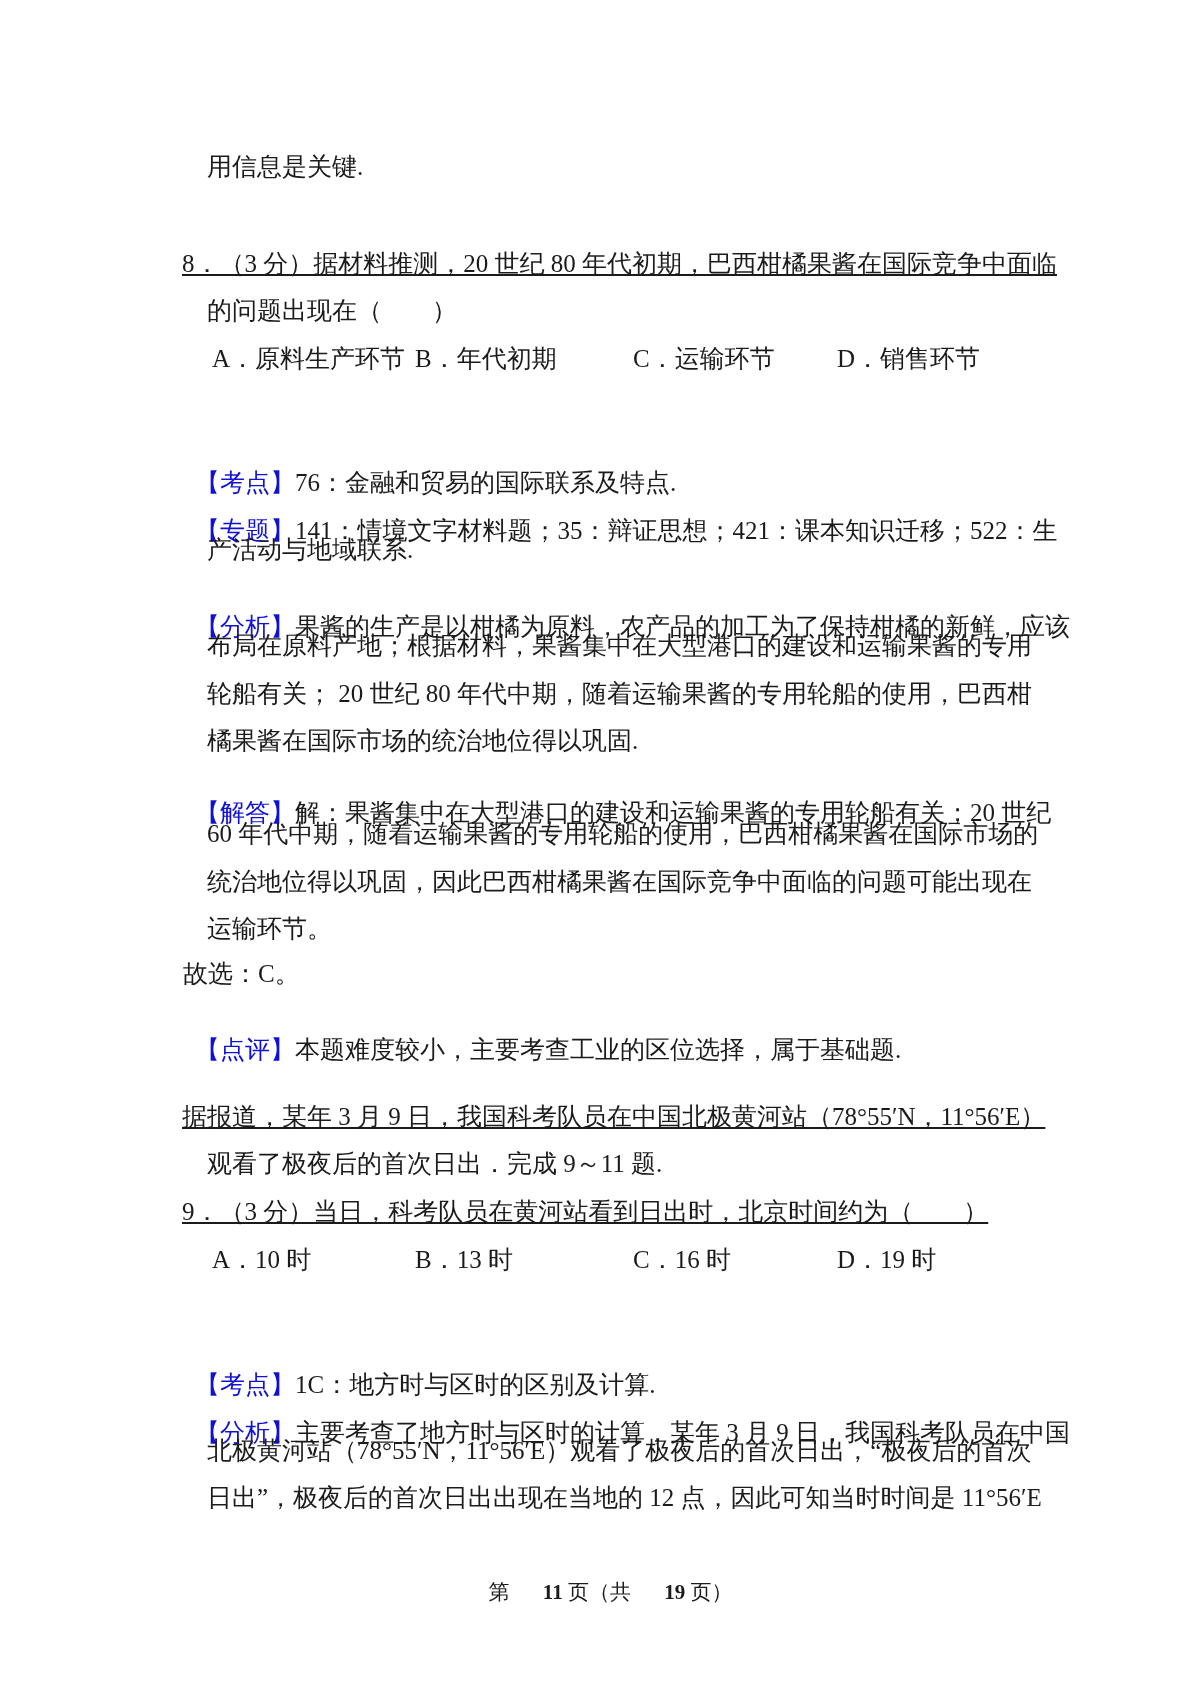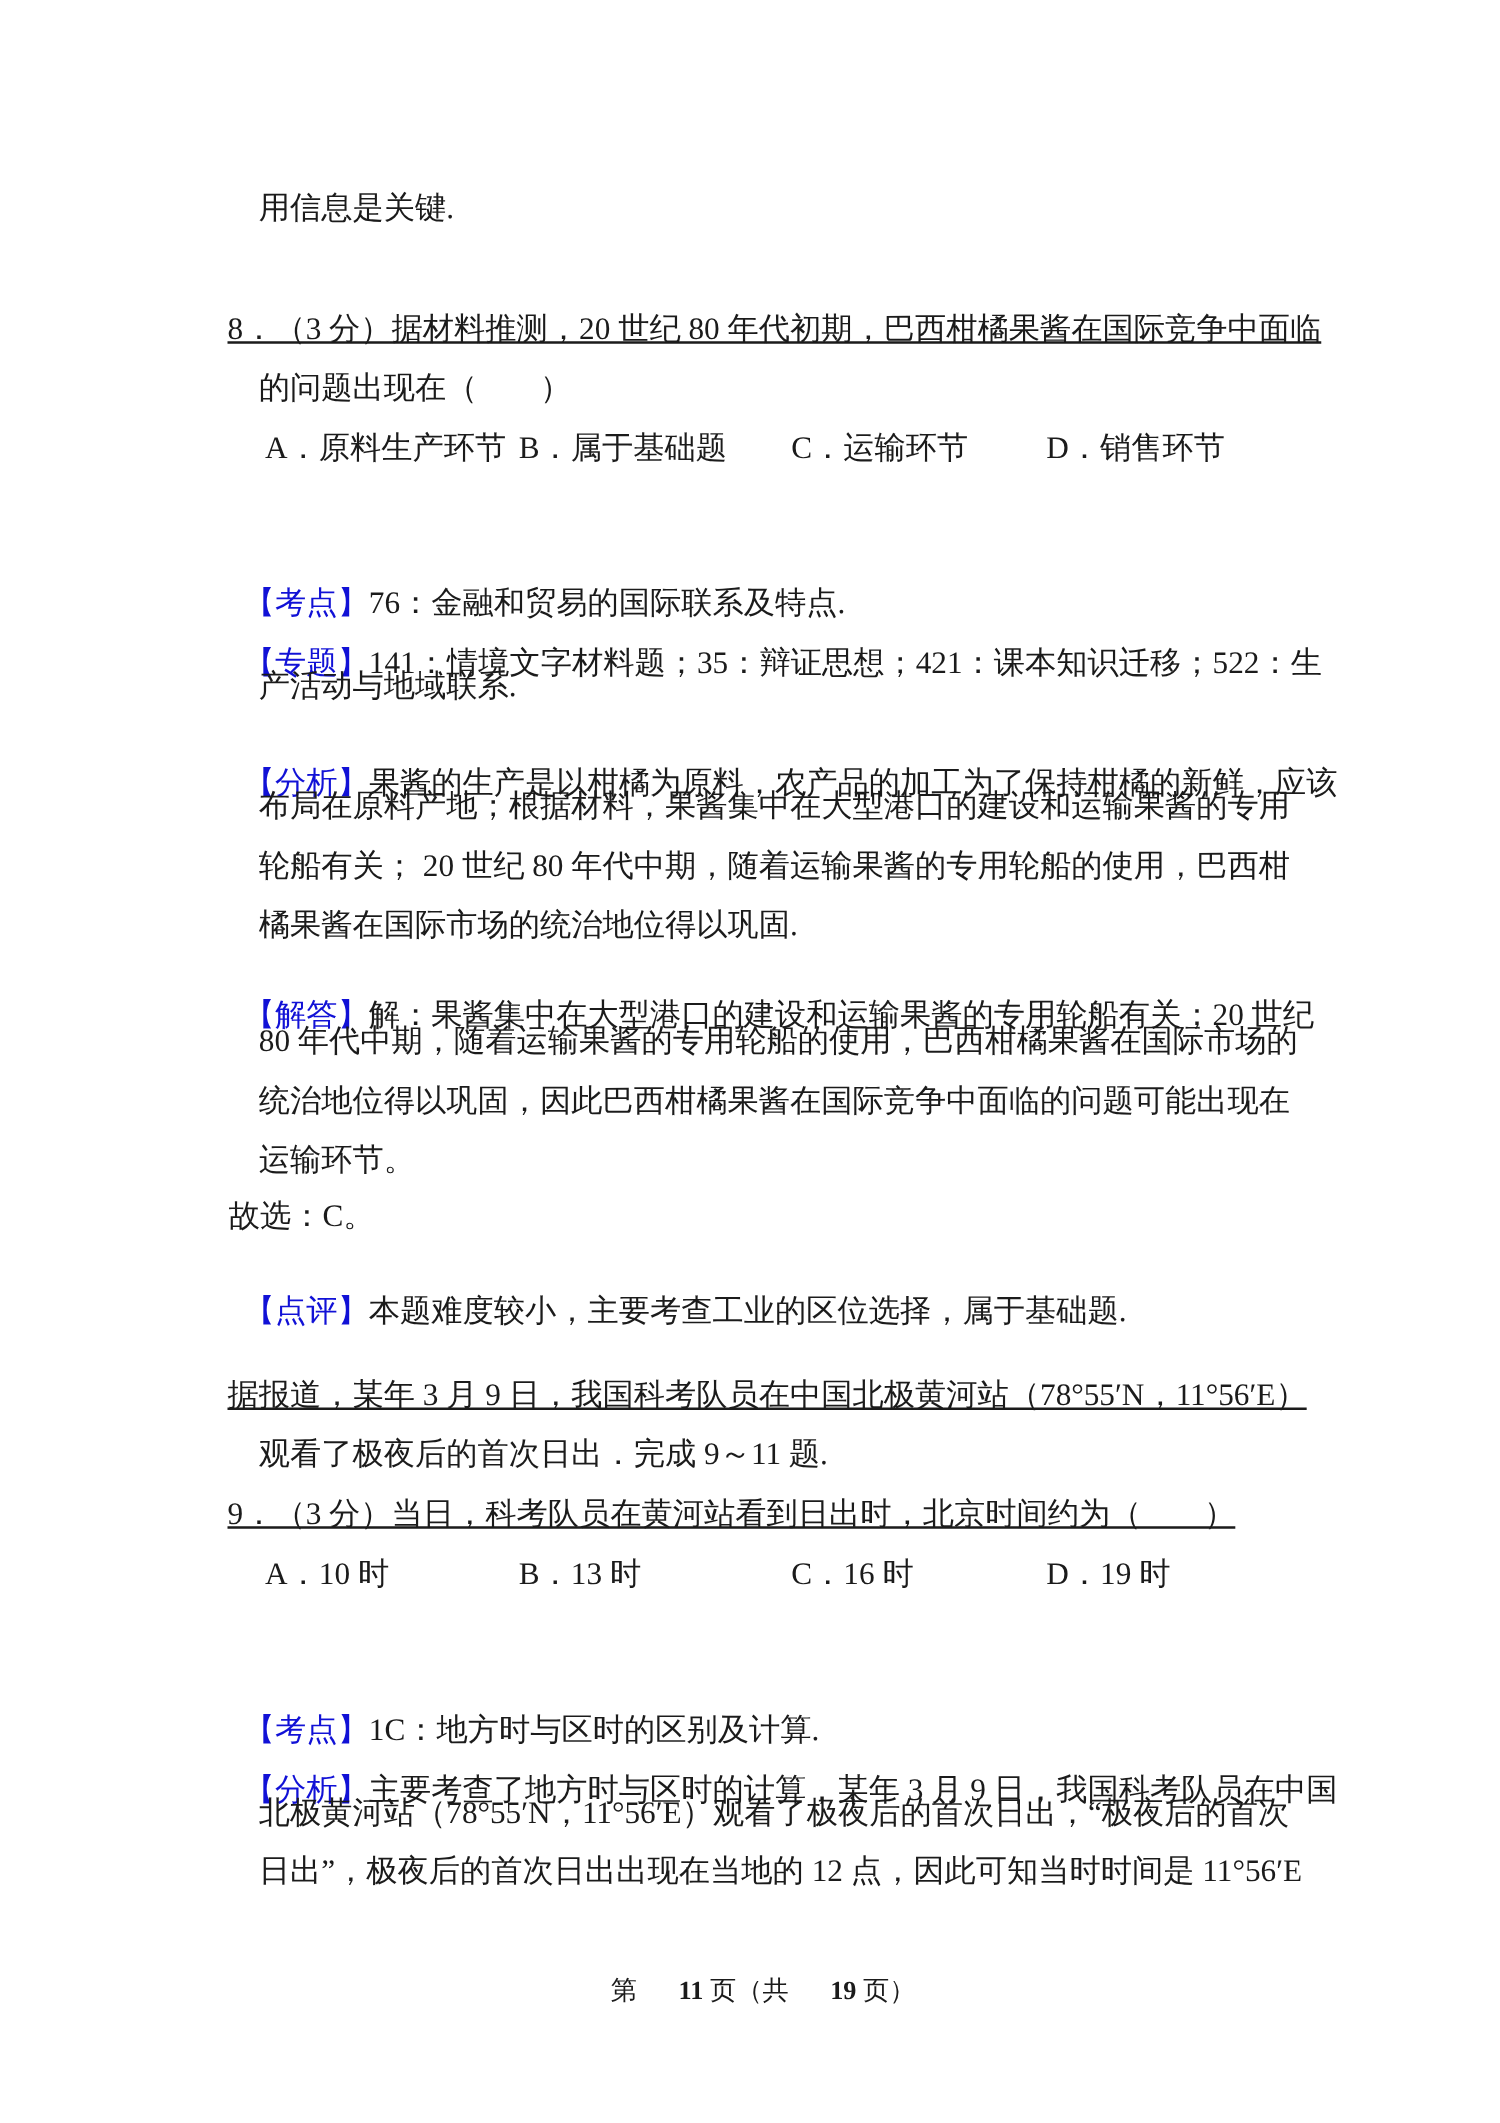--- a/index.html
+++ b/index.html
@@ -47,21 +47,21 @@
 
 <div class="page">
 
   <div class="line ind-cont" style="top:153px">用信息是关键.</div>
 
   <div class="line ind-q" style="top:250px">8．（3 分）据材料推测，20 世纪 80 年代初期，巴西柑橘果酱在国际竞争中面临</div>
   <div class="line ind-cont" style="top:297px">的问题出现在（　　）</div>
 
   <div class="line optrow" style="top:345px">
     <span class="opt col-a"><span>A．</span><span>原料生产环节</span></span>
-    <span class="opt col-b"><span>B．</span><span>属于基础题</span></span>
+    <span class="opt col-b"><span>B．</span><span>年代初期</span></span>
     <span class="opt col-c"><span>C．</span><span>运输环节</span></span>
     <span class="opt col-d"><span>D．</span><span>销售环节</span></span>
   </div>
 
   <div class="line ind-label" style="top:440px">
     <span class="blue">【考点】</span><span>76：金融和贸易的国际联系及特点.</span>
   </div>
 
   <div class="line ind-label" style="top:488px">
     <span class="blue">【专题】</span><span>141：情境文字材料题；35：辩证思想；421：课本知识迁移；522：生</span>
@@ -71,21 +71,21 @@
   <div class="line ind-label" style="top:584px">
     <span class="blue">【分析】</span><span>果酱的生产是以柑橘为原料，农产品的加工为了保持柑橘的新鲜，应该</span>
   </div>
   <div class="line ind-cont" style="top:632px">布局在原料产地；根据材料，果酱集中在大型港口的建设和运输果酱的专用</div>
   <div class="line ind-cont" style="top:680px">轮船有关； 20 世纪 80 年代中期，随着运输果酱的专用轮船的使用，巴西柑</div>
   <div class="line ind-cont" style="top:727px">橘果酱在国际市场的统治地位得以巩固.</div>
 
   <div class="line ind-label" style="top:770px">
     <span class="blue">【解答】</span><span>解：果酱集中在大型港口的建设和运输果酱的专用轮船有关；20 世纪</span>
   </div>
-  <div class="line ind-cont" style="top:820px">80 年代中期，随着运输果酱的专用轮船的使用，巴西柑橘果酱在国际市场的</div>
+  <div class="line ind-cont" style="top:820px">60 年代中期，随着运输果酱的专用轮船的使用，巴西柑橘果酱在国际市场的</div>
   <div class="line ind-cont" style="top:868px">统治地位得以巩固，因此巴西柑橘果酱在国际竞争中面临的问题可能出现在</div>
   <div class="line ind-cont" style="top:915px">运输环节。</div>
 
   <div class="line ind-ans" style="top:960px">故选：C。</div>
 
   <div class="line ind-label" style="top:1007px">
     <span class="blue">【点评】</span><span>本题难度较小，主要考查工业的区位选择，属于基础题.</span>
   </div>
 
   <div class="line ind-q" style="top:1103px">据报道，某年 3 月 9 日，我国科考队员在中国北极黄河站（78°55′N，11°56′E）</div>

